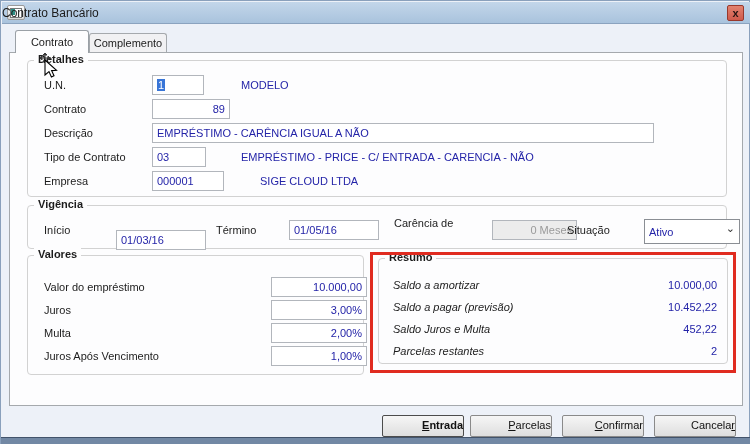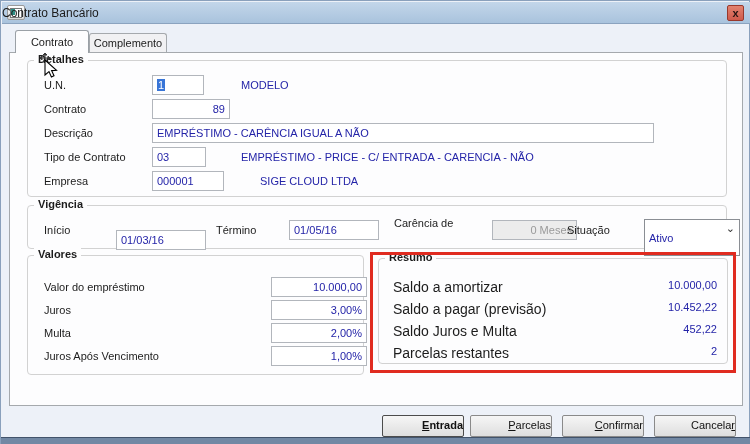--- a/index.html
+++ b/index.html
@@ -47,25 +47,25 @@
   .lbl{position:absolute;font-size:11px;color:#1c1c1c;white-space:nowrap;}
   .desc{position:absolute;font-size:11px;color:#2424a8;white-space:nowrap;padding-left:34px;}
 
   .field{position:absolute;height:18px;border:1px solid #b2b6bc;background:#fff;
          font-size:11px;color:#2424a8;display:flex;align-items:center;padding:0 4px;white-space:nowrap;}
   .f-right{justify-content:flex-end;}
   .f-disabled{background:#ececec;color:#9a9a9a;}
   .sel{background:#3875d7;color:#fff;padding:0 1px;}
 
   .combo{position:absolute;height:19px;border:1px solid #8a8e94;background:#fff;
-         font-size:11px;color:#2424a8;display:flex;align-items:center;padding:8px 4px;}
+         font-size:11px;color:#2424a8;display:flex;align-items:center;padding:2px 4px;}
   .combo .chev{position:absolute;right:4px;top:2px;color:#333;font-size:11px;}
 
   
-  .r-lbl{position:absolute;font-size:14px;color:#1c1c1c;}
+  .r-lbl{position:absolute;font-size:11px;color:#1c1c1c;font-style:italic;}
   .r-val{position:absolute;font-size:11px;color:#2424a8;text-align:right;right:10px;}
 
   
   .btn{position:absolute;top:414px;width:80px;height:20px;background:linear-gradient(#f6f6f6,#dedede);
        border:1px solid #8a8a8a;border-radius:2px;font-size:11px;color:#111;
        text-align:right;line-height:18px;font-family:"Liberation Sans",sans-serif;}
   .btn-default{font-weight:bold;border:1px solid #4c4c4c;}
   .btn u{text-decoration:underline;}
 
   .cursor{left:34px;top:52px;width:26px;height:28px;z-index:9;pointer-events:none;}

